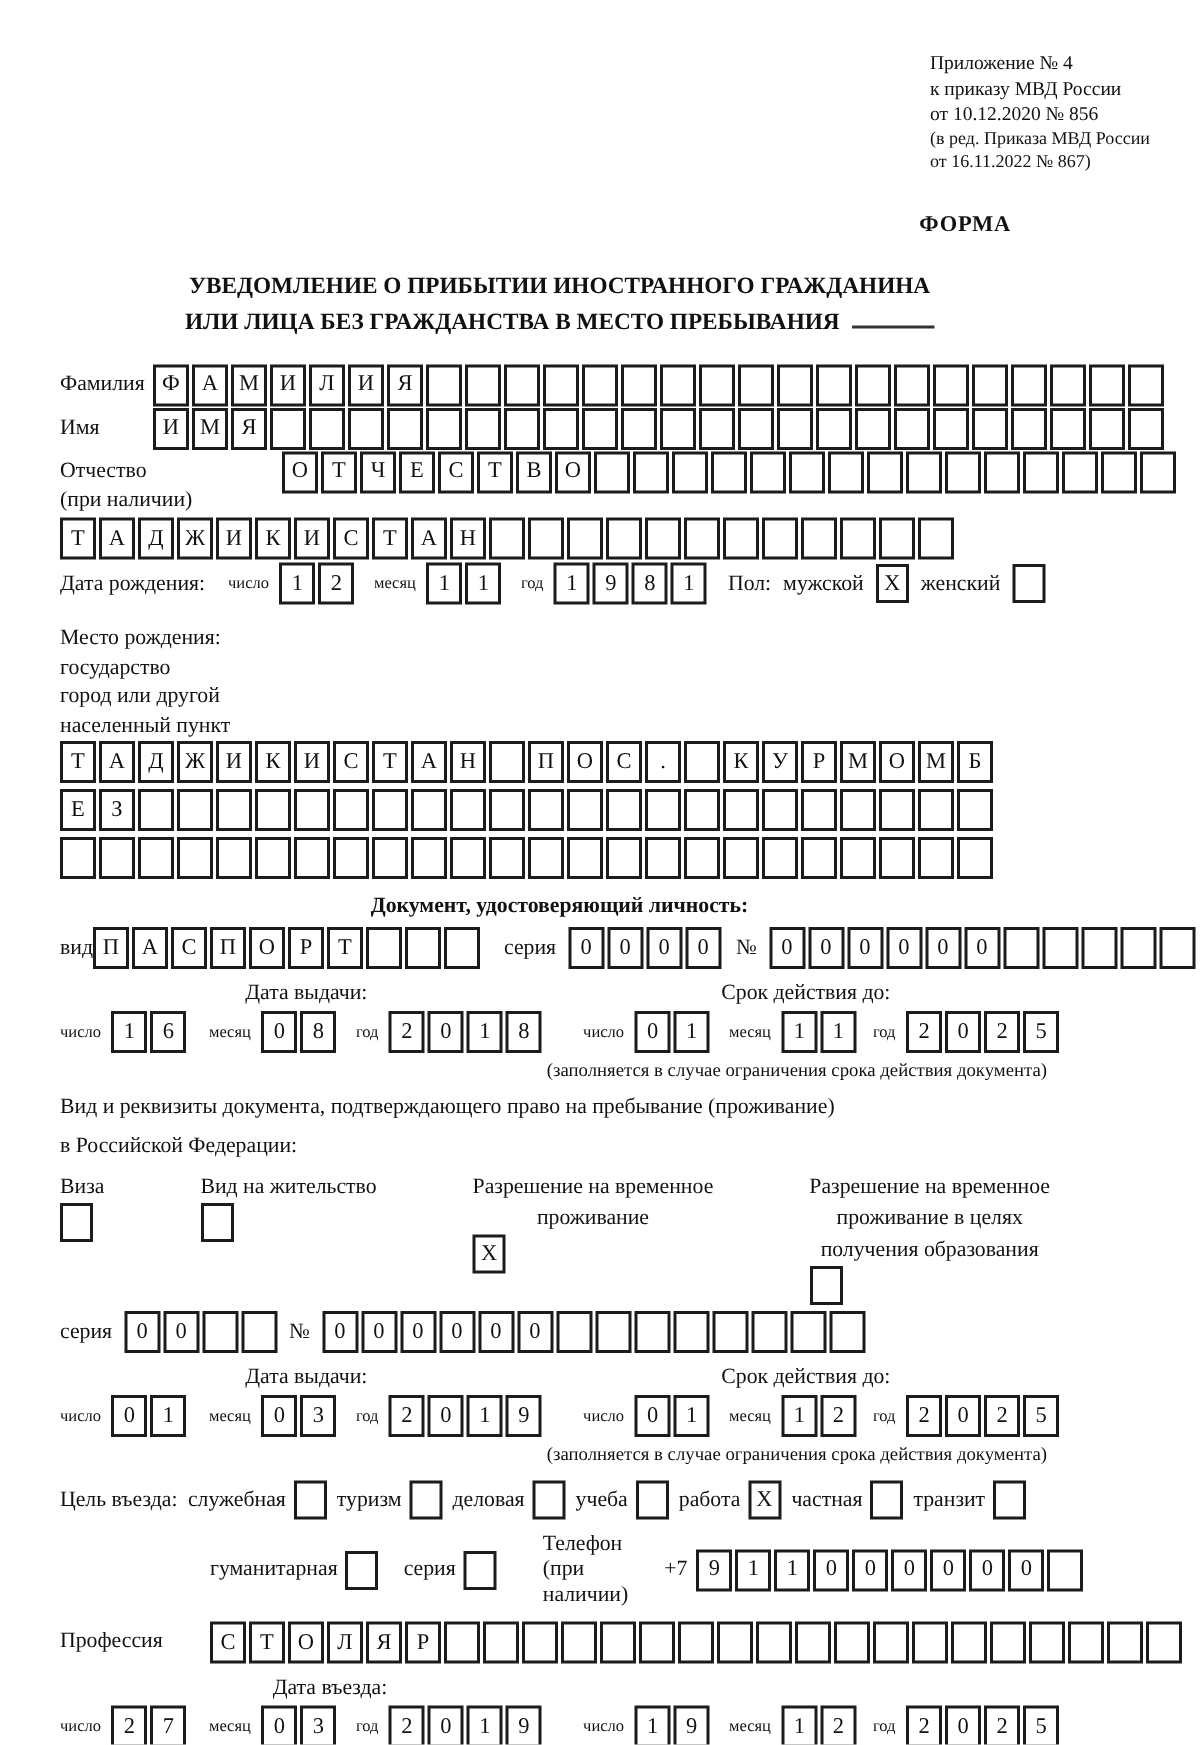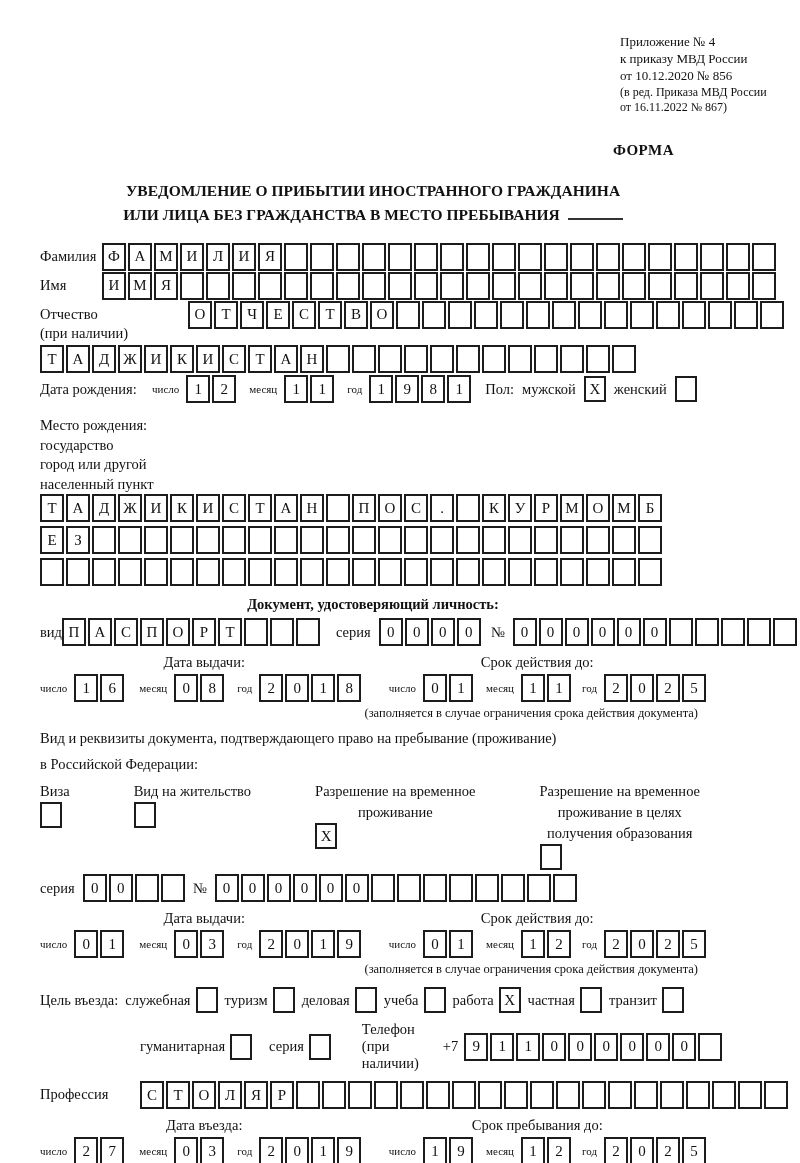--- a/index.html
+++ b/index.html
@@ -605,21 +605,20 @@
         <span class="cell"></span>
         <span class="cell"></span>
         <span class="cell"></span>
         <span class="cell"></span>
         <span class="cell"></span>
       </div>
   </div>
 
   <div class="date-caps">
     <div class="cap-l">Дата въезда:</div>
-    <div class="cap-r">Срок пребывания до:</div>
   </div>
   <div class="date-line">
     <div class="dgroup dleft">
       <span class="lbl">число</span>
       <div class="cells">
           <span class="cell">2</span>
           <span class="cell">7</span>
         </div>
       <span class="lbl" style="margin-left:10px;">месяц</span>
       <div class="cells">

